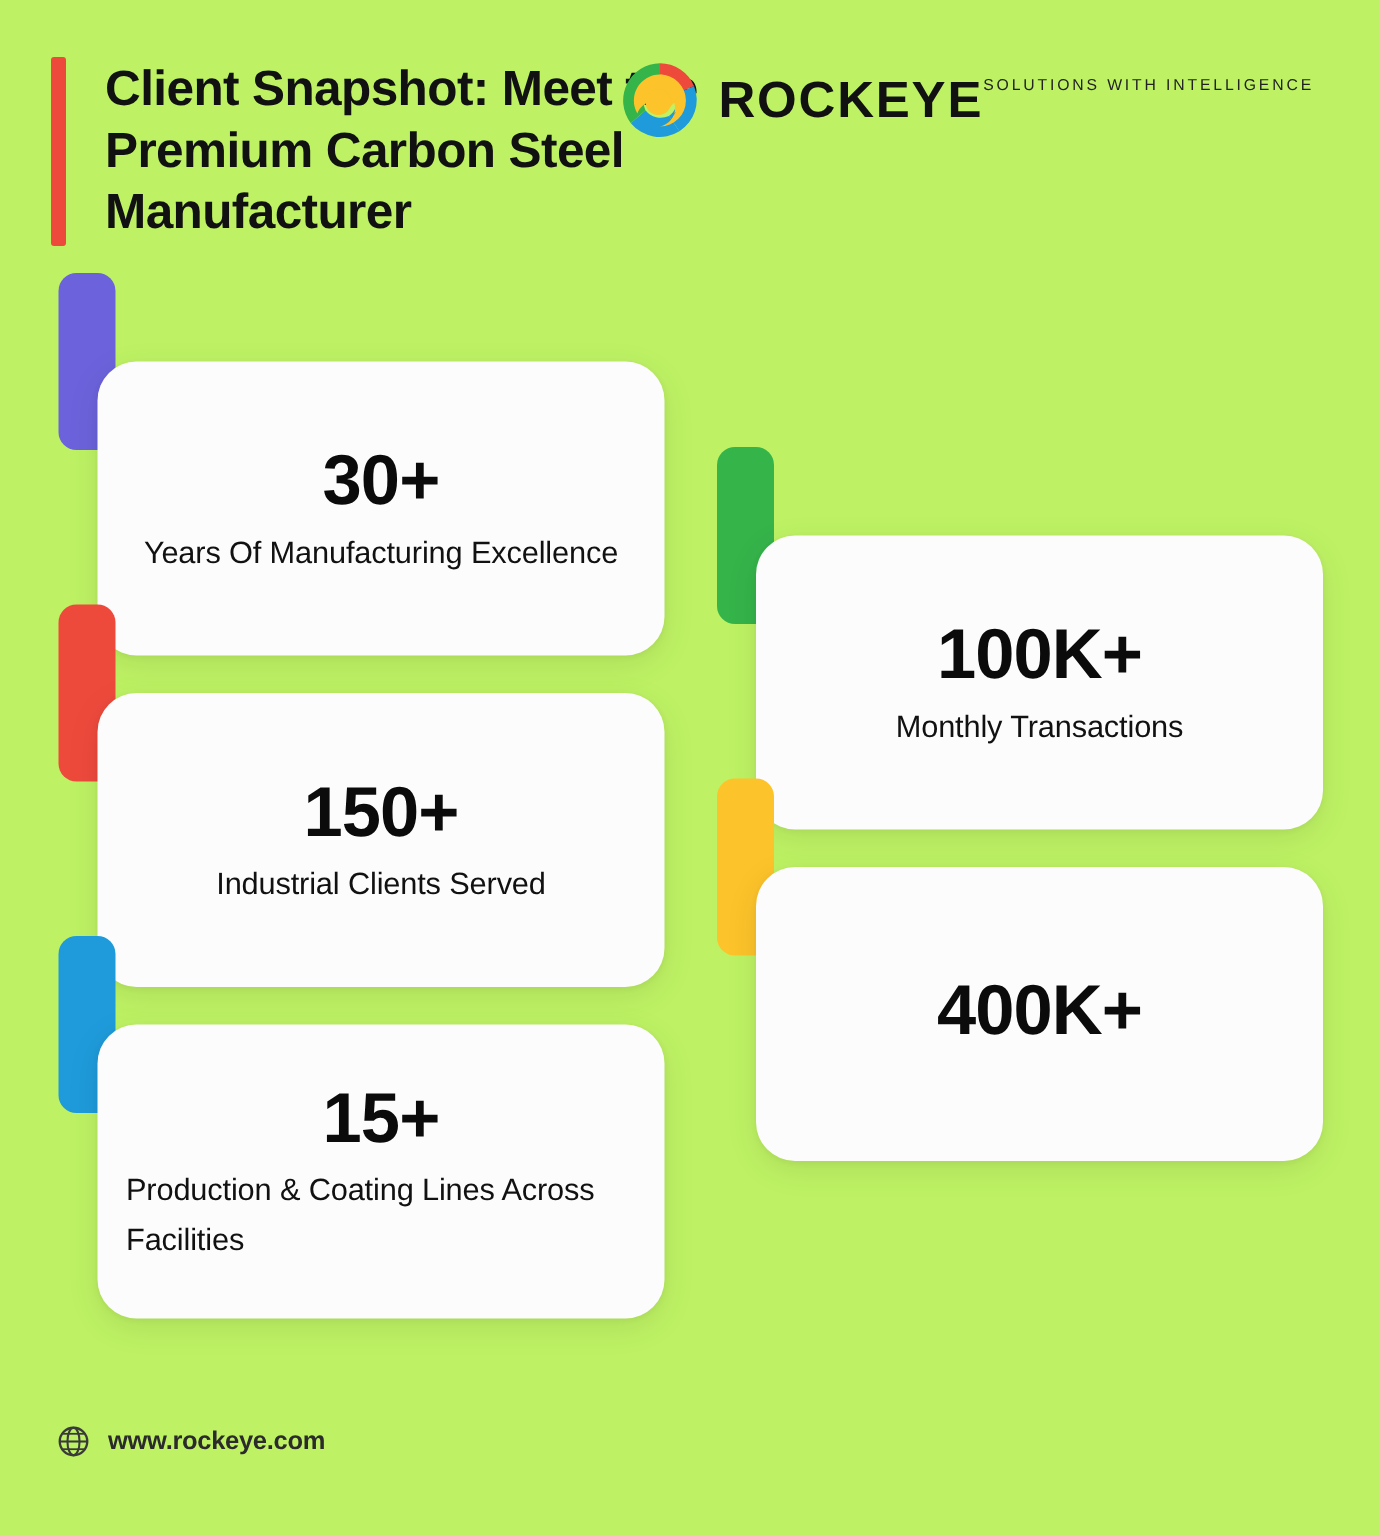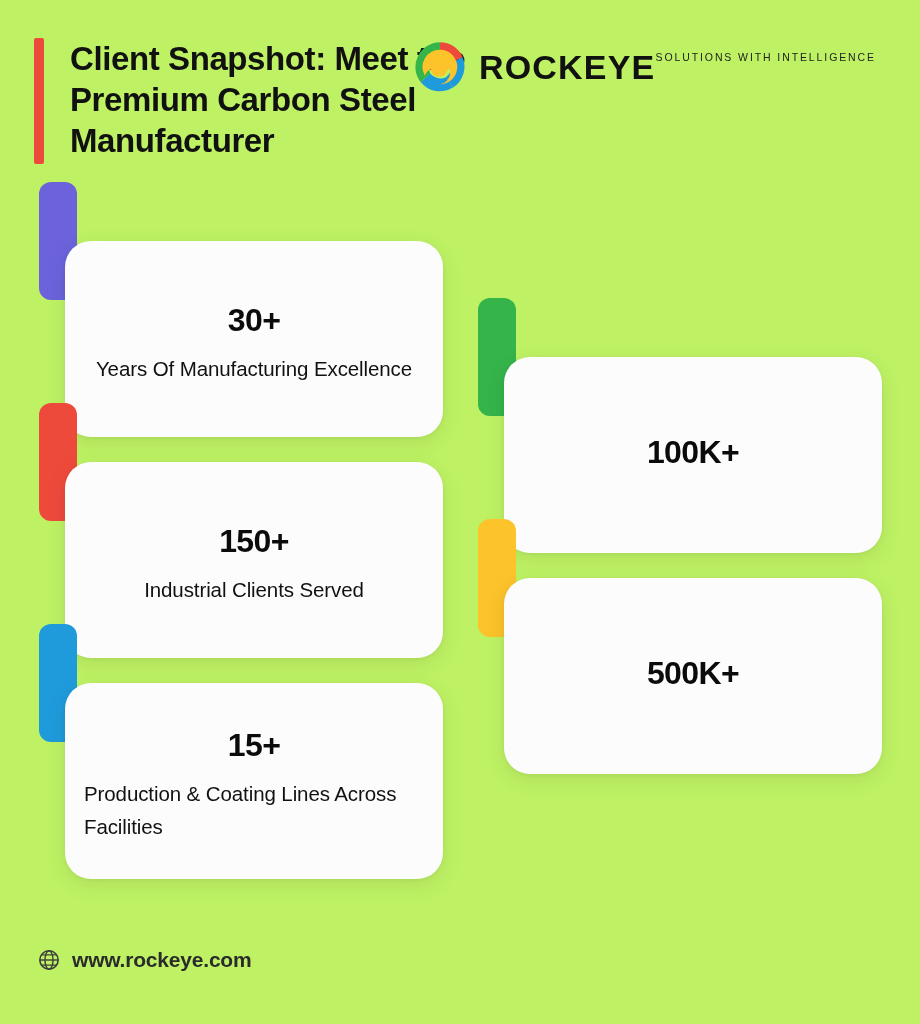--- a/index.html
+++ b/index.html
@@ -126,21 +126,21 @@
     border-radius: 26px;
     box-shadow: 0 6px 22px rgba(0,0,0,0.085), 0 1px 4px rgba(0,0,0,0.05);
     display: flex;
     flex-direction: column;
     align-items: center;
     justify-content: center;
     padding: 0 18px;
   }
 
   .stat-number {
-    font-size: 32px;
+    font-size: 47px;
     font-weight: bold;
     color: #0b0b0b;
     letter-spacing: -0.6px;
     line-height: 52px;
     margin-bottom: 6px;
   }
 
   .stat-label {
     font-size: 20.5px;
     line-height: 33px;
@@ -156,21 +156,21 @@
     left: 38px;
     bottom: 52px;
     display: flex;
     align-items: center;
     gap: 12px;
   }
 
   .globe-icon { width: 22px; height: 22px; flex: none; display: block; }
 
   .footer-url {
-    font-size: 21px;
+    font-size: 17px;
     font-weight: bold;
     color: #2b2b2b;
     letter-spacing: -0.2px;
   }
 </style>
 </head>
 <body>
 
 <div class="page">
 
@@ -224,27 +224,28 @@
       <div class="card-body">
         <div class="stat-number">15+</div>
         <div class="stat-label">Production &amp; Coating Lines Across Facilities</div>
       </div>
     </div>
 
     <div class="stat-card" style="left:478px; top:357px;">
       <div class="accent" style="background:#35b44a;"></div>
       <div class="card-body">
         <div class="stat-number">100K+</div>
+        <div class="stat-label">Monthly Transactions</div>
       </div>
     </div>
 
     <div class="stat-card" style="left:478px; top:578px;">
       <div class="accent" style="background:#fcc32a;"></div>
       <div class="card-body">
-        <div class="stat-number">500K+</div>
+        <div class="stat-number">400K+</div>
       </div>
     </div>
 
   </div>
 
   <div class="footer">
     <svg class="globe-icon" viewBox="0 0 24 24">
       <circle cx="12" cy="12" r="10" fill="none" stroke="#3a3a3a" stroke-width="1.7"></circle>
       <ellipse cx="12" cy="12" rx="4.4" ry="10" fill="none" stroke="#3a3a3a" stroke-width="1.5"></ellipse>
       <line x1="2" y1="12" x2="22" y2="12" stroke="#3a3a3a" stroke-width="1.5"></line>

